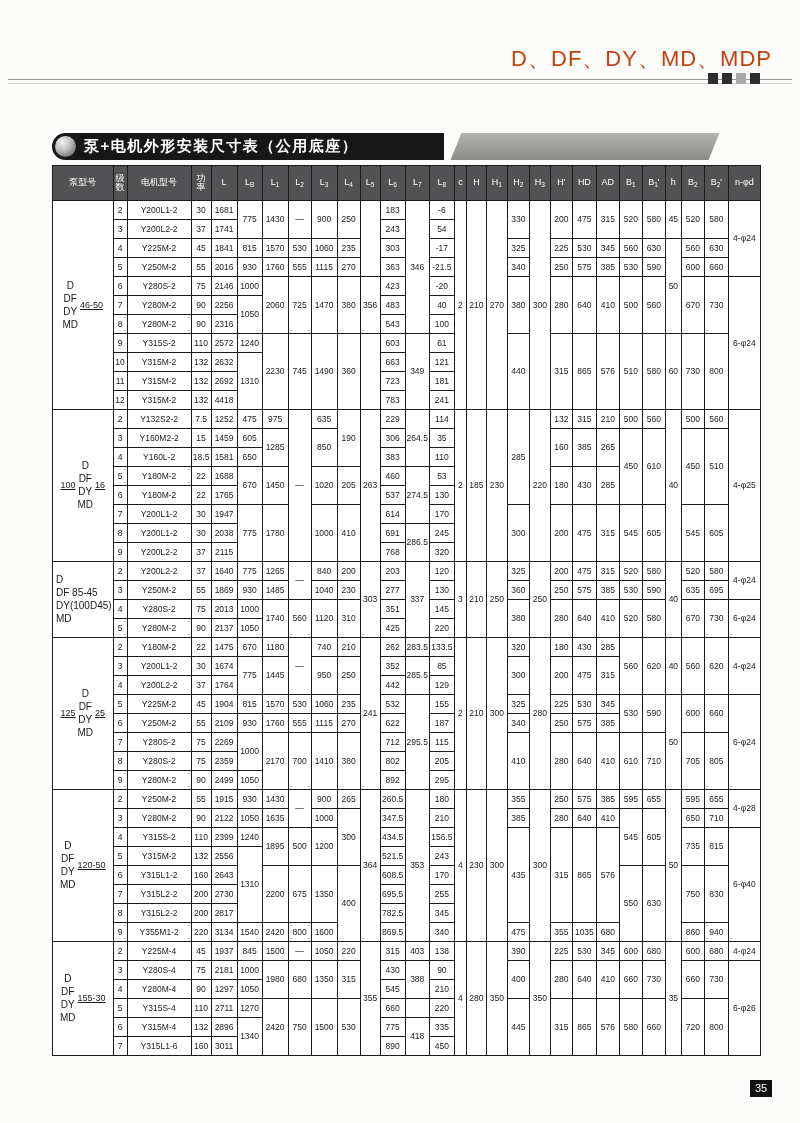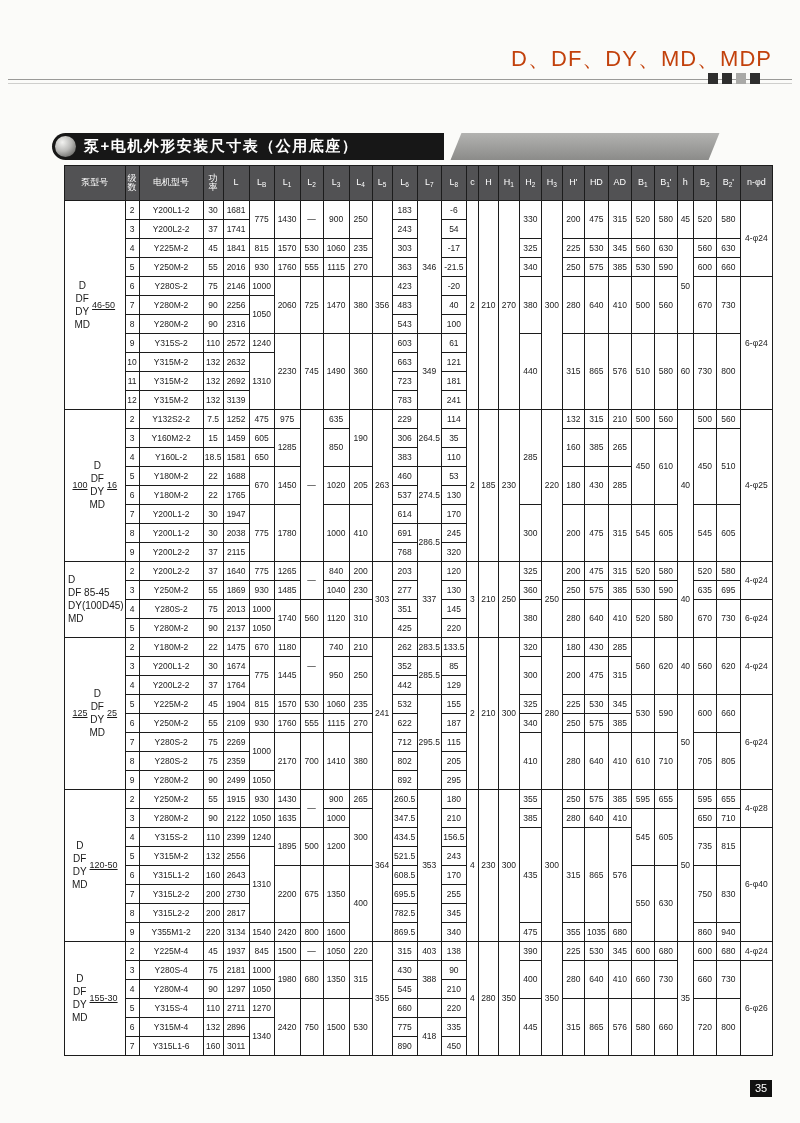--- a/index.html
+++ b/index.html
@@ -41,21 +41,21 @@
     background:radial-gradient(circle at 35% 30%, #f2f2f0, #b9b9b7 45%, #6f6f6d 80%, #545452);
   }
   .bar-text{color:#fff;font-size:15px;font-weight:bold;letter-spacing:1.5px;white-space:nowrap;text-align:right;}
   .bar-slant{
     position:absolute;left:404px;top:0;height:27px;width:258px;
     background:linear-gradient(#b3b3b1,#8b8b89);
     transform:skewX(-22deg);
   }
 
   
-  #dims-table{position:absolute;left:64px;top:165px;}
+  #dims-table{position:absolute;left:52px;top:165px;}
   table{border-collapse:collapse;table-layout:fixed;}
   th,td{
     border:1px solid #1c1c1c;
     padding:0 1px;
     text-align:center;vertical-align:middle;
     overflow:hidden;white-space:nowrap;
   }
   th{
     background:#525254;color:#fff;
     font-size:9px;font-weight:normal;
@@ -341,21 +341,21 @@
             <td>Y315M-2</td>
             <td>132</td>
             <td>2692</td>
             <td>723</td>
             <td>181</td>
           </tr>
           <tr>
             <td>12</td>
             <td>Y315M-2</td>
             <td>132</td>
-            <td>3139</td>
+            <td>4418</td>
             <td>783</td>
             <td>241</td>
           </tr>
           <tr>
             <td rowspan="8" class="plab">
               <div class="plabel">
                 <span class="side">100</span>
                 <div class="lines">
                   <span>D</span>
                   <span>DF</span>

